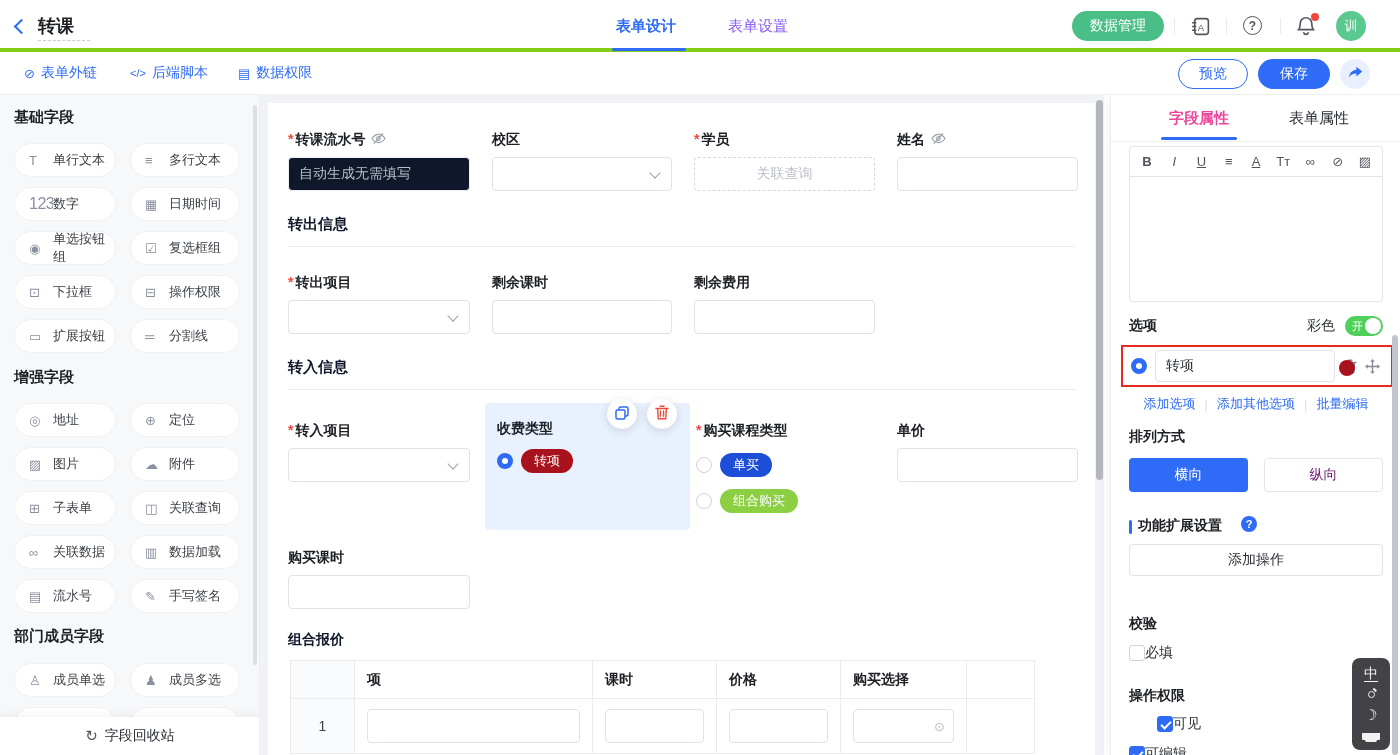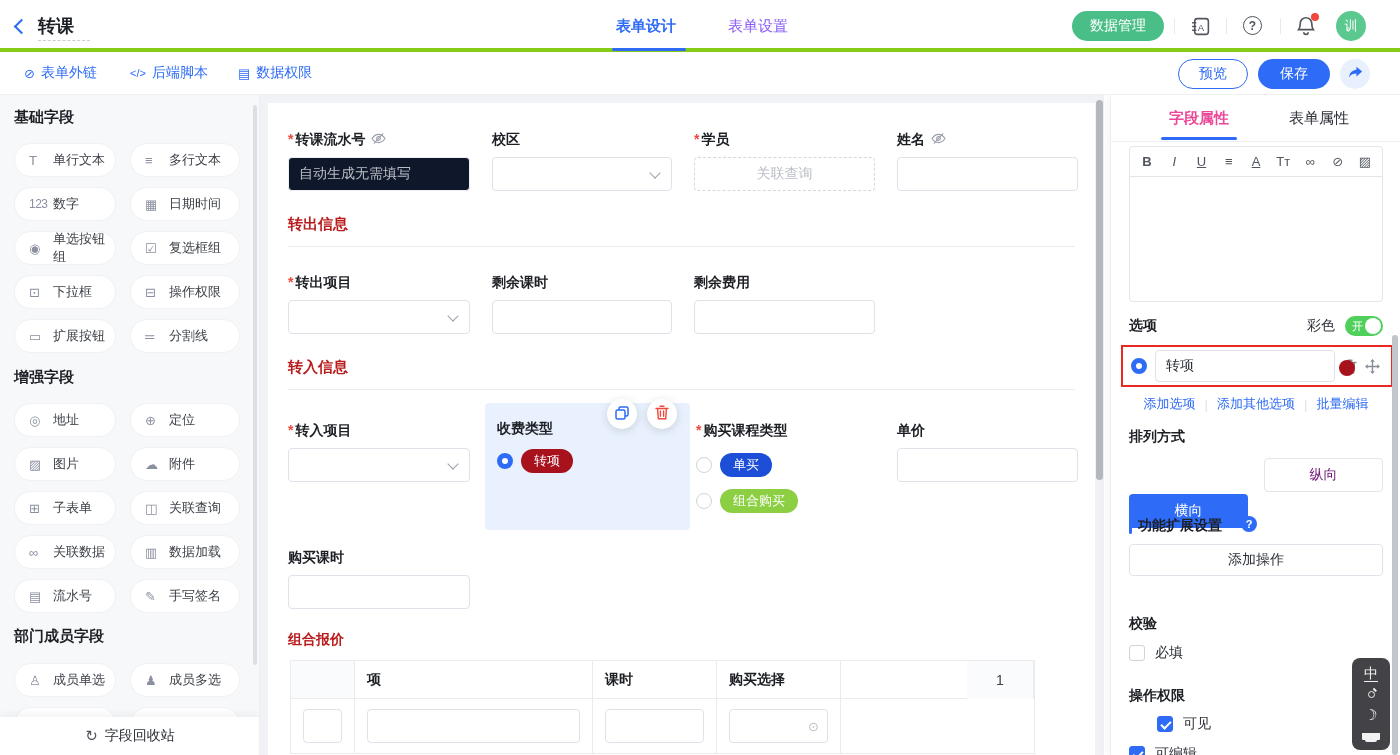--- a/index.html
+++ b/index.html
@@ -27,38 +27,38 @@
   .tool-glyph { font-size:13px; }
   .btn-outline-pill { height:30px; padding:0 20px; border:1px solid #2e6bf6; color:#2e6bf6; background:#fff; border-radius:15px; font-size:14px; display:flex; align-items:center; cursor:pointer; }
   .btn-fill-pill { height:30px; padding:0 22px; background:#2e6bf6; color:#fff; border:none; border-radius:15px; font-size:14px; display:flex; align-items:center; cursor:pointer; }
   .share-circle { width:30px; height:30px; border-radius:50%; background:#e8f0fe; display:flex; align-items:center; justify-content:center; cursor:pointer; }
 
   
   .sidebar { left:0; top:95px; width:260px; height:660px; background:#f7f8fa; border-right:1px solid #eceef1; overflow:hidden; z-index:10; }
   .side-h { position:absolute; left:14px; font-size:15px; font-weight:700; color:#1c1f24; }
   .fpill { position:absolute; height:34px; background:#fff; border:1px solid #f0f1f4; border-radius:17px; display:flex; align-items:center; padding:0 0 0 14px; font-size:13px; color:#3c4047; cursor:grab; }
   .fi { width:24px; color:#8a90a0; font-size:13px; white-space:nowrap; overflow:hidden; flex:none; }
-  .fi.small { font-size:12px; letter-spacing:-0.5px; }
+  .fi.small { font-size:16px; letter-spacing:-0.5px; }
   .side-scroll { position:absolute; right:2px; top:10px; width:4px; height:560px; background:#dcdfe4; border-radius:2px; }
   .recycle-bar { position:absolute; left:0; top:622px; width:260px; height:38px; background:#fff; box-shadow:0 -2px 8px rgba(31,35,41,.06); display:flex; align-items:center; justify-content:center; gap:7px; font-size:14px; color:#2b2f36; cursor:pointer; }
 
   
   .main-bg { left:260px; top:95px; width:844px; height:660px; background:#f0f2f5; z-index:5;text-align:right; }
   .canvas-card { position:absolute; left:8px; top:8px; width:827px; height:652px; background:#fff; overflow:hidden; }
   .canvas-scroll { left:1096px; top:100px; width:7px; height:380px; background:#b4b7bd; border-radius:4px; z-index:20; }
 
   .cfield { position:absolute; }
   .clabel { height:20px; margin-bottom:7px; font-weight:600; font-size:14px; color:#1c1f24; display:flex; align-items:center; gap:6px; white-space:nowrap; }
   .req::before { content:"*"; color:#f0483e; margin-right:2px; }
   .cinput { height:34px; border:1px solid #dfe2e8; border-radius:4px; background:#fff; display:flex; align-items:center; padding:0 10px; position:relative; }
   .cinput.disabled { background:#0f172a; border-color:#eef0f3; }
   .cinput.dashed { border-style:dashed; border-color:#d4d7dd; justify-content:center; }
   .ph { color:#b9bdc6; font-size:14px; }
   .chev { width:8px; height:8px; border-right:1.5px solid #9aa0ab; border-bottom:1.5px solid #9aa0ab; transform:rotate(45deg); position:absolute; right:12px; top:11px; }
-  .sec-title { position:absolute; font-size:15px; font-weight:700; color:#b91c1c; }
+  .sec-title { position:absolute; font-size:15px; font-weight:700; color:#0f172a; }
   .sec-hr { position:absolute; height:1px; background:#e9ebef; width:787px; left:20px; }
 
   .sel-block { position:absolute; left:217px; top:300px; width:205px; height:127px; background:#e8f1fd; border-radius:4px; }
   .actbtn { position:absolute; width:30px; height:30px; border-radius:50%; background:#fff; box-shadow:0 2px 10px rgba(31,35,41,.15); display:flex; align-items:center; justify-content:center; cursor:pointer; }
   .radio { width:16px; height:16px; border-radius:50%; border:1px solid #cfd3da; background:#fff; flex:none; }
   .radio.on { border:5px solid #2e6bf6; }
   .badge { height:24px; border-radius:12px; color:#fff; font-size:13px; display:inline-flex; align-items:center; padding:0 13px; white-space:nowrap; }
   .badge-darkred { background:#a8121d; }
   .badge-orange { background:#1d4ed8;border-radius:12px; }
   .badge-lime { background:#8ccf43; }
@@ -95,21 +95,21 @@
   .psep { color:#dfe2e8; }
   .arr-btn { position:absolute; top:363px; width:119px; height:34px; border-radius:4px; font-size:14px; display:flex; align-items:center; justify-content:center; cursor:pointer; }
   .arr-on { background:#2e6bf6; color:#fff; }
   .arr-off { background:#fff; color:#701a75; border:1px solid #e3e5ea; }
   .vbar { position:absolute; left:18px; top:425px; width:3px; height:14px; background:#2e6bf6; border-radius:2px; }
   .qmark { position:absolute; width:16px; height:16px; border-radius:50%; background:#2e6bf6; color:#fff; font-size:11px; font-weight:700; display:flex; align-items:center; justify-content:center; }
   .add-act { position:absolute; left:18px; top:449px; width:254px; height:32px; border:1px solid #dfe2e8; border-radius:4px; background:#fff; font-size:14px; color:#2b2f36; display:flex; align-items:center; justify-content:center; cursor:pointer; }
   .cb { width:16px; height:16px; border:1px solid #cfd3da; border-radius:3px; background:#fff; flex:none; position:relative; }
   .cb.checked { background:#2e6bf6; border-color:#2e6bf6; }
   .cb.checked::after { content:""; position:absolute; left:5px; top:2px; width:4px; height:8px; border:2px solid #fff; border-top:0; border-left:0; transform:rotate(45deg); }
-  .cb-row { position:absolute; left:18px; display:flex; align-items:center; gap:10px; font-size:14px; color:#2b2f36; }
+  .cb-row { position:absolute; left:18px; display:flex; align-items:center; font-size:14px; color:#2b2f36; }
 
   
   .page-scroll { left:1392px; top:335px; width:6px; height:420px; background:#c2c5cb; border-radius:3px; z-index:50; }
   .widget { left:1352px; top:658px; width:38px; height:92px; background:#434347; border-radius:8px; display:flex; flex-direction:column; align-items:center; justify-content:space-evenly; color:#f2f2f2; z-index:45; }
   .w-zh { font-size:14px; border-bottom:1px solid #f2f2f2; line-height:15px; }
   .w-pin { width:7px; height:7px; border:1.5px solid #f2f2f2; border-radius:50%; position:relative; }
   .w-pin::after { content:""; position:absolute; right:-3px; top:-3px; width:4px; height:1.5px; background:#f2f2f2; transform:rotate(45deg); }
   .w-moon { font-size:15px; }
   .w-shirt { width:12px; height:9px; background:#f2f2f2; border-radius:0 0 2px 2px; box-shadow:-4px -1px 0 -1px #f2f2f2, 4px -1px 0 -1px #f2f2f2; }
 </style>
@@ -402,20 +402,21 @@
           <span>单价</span>
         </div>
     <div class="cinput"></div>
   </div>
 
   <div class="sec-title" style="left:20px;top:528px;font-size:14px;">组合报价</div>
   <div class="combo-table">
     <div class="ct-cell head idx"></div>
     <div class="ct-cell head">项</div>
     <div class="ct-cell head">课时</div>
+    <div class="ct-cell head">价格</div>
     <div class="ct-cell head">购买选择</div>
     <div class="ct-cell head last"></div>
     <div class="ct-cell idx" style="border-bottom:none;">1</div>
     <div class="ct-cell" style="border-bottom:none;">
           <div class="ct-input"></div>
         </div>
     <div class="ct-cell" style="border-bottom:none;">
           <div class="ct-input"></div>
         </div>
     <div class="ct-cell" style="border-bottom:none;">
@@ -480,21 +481,21 @@
 
   <div class="plink-row">
     <span class="plink">添加选项</span>
     <span class="psep">|</span>
     <span class="plink">添加其他选项</span>
     <span class="psep">|</span>
     <span class="plink">批量编辑</span>
   </div>
 
   <div class="p-h" style="top:333px;">排列方式</div>
-  <div class="arr-btn arr-on" style="left:18px;margin-top:36px;">横向</div>
+  <div class="arr-btn arr-on" style="left:18px;">横向</div>
   <div class="arr-btn arr-off" style="left:153px;">纵向</div>
 
   <div class="vbar"></div>
   <div class="p-h" style="top:422px;left:27px;">功能扩展设置</div>
   <div class="qmark" style="left:130px;top:421px;">?</div>
   <div class="add-act">添加操作</div>
 
   <div class="p-h" style="top:520px;">校验</div>
   <div class="cb-row" style="top:549px;">
     <span class="cb"></span>

